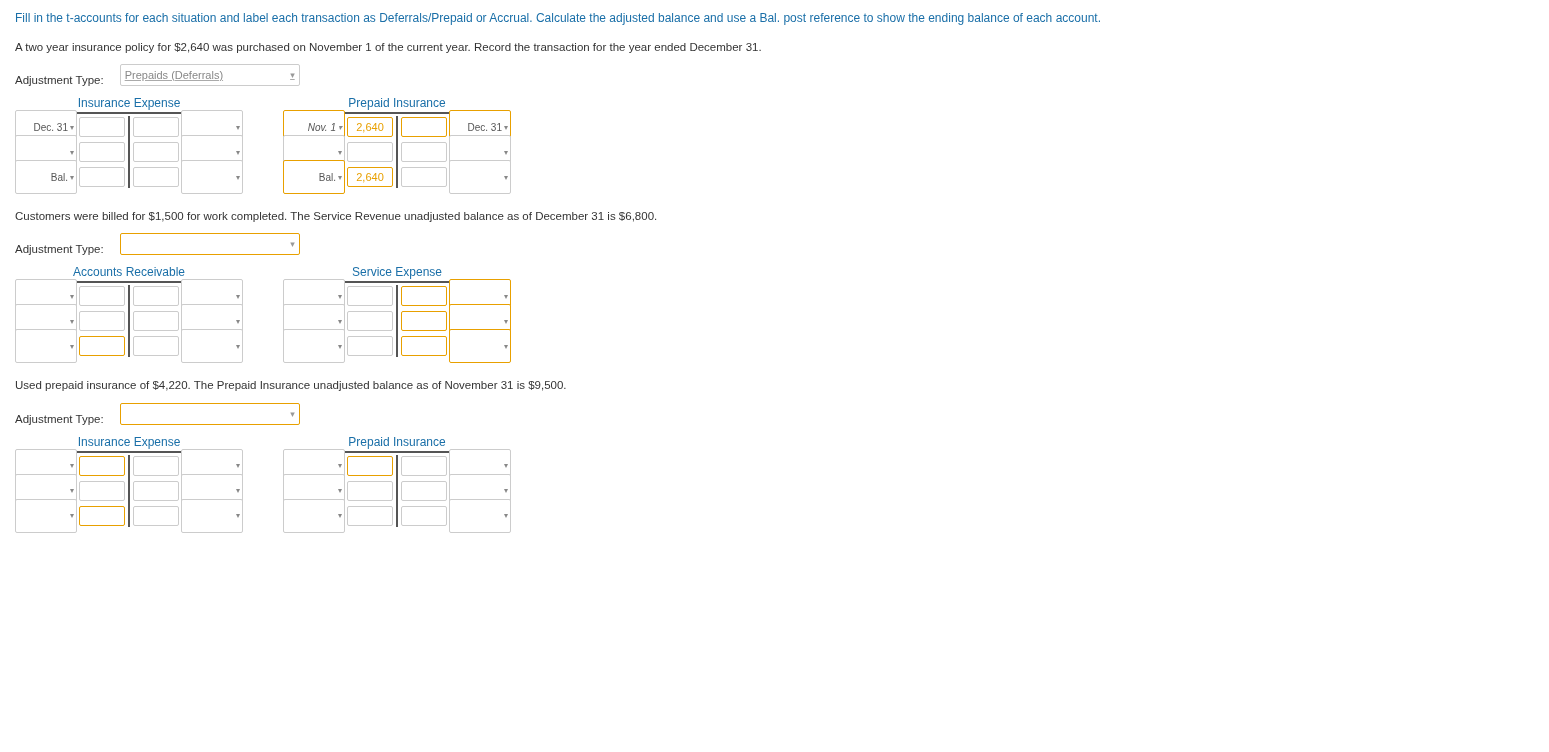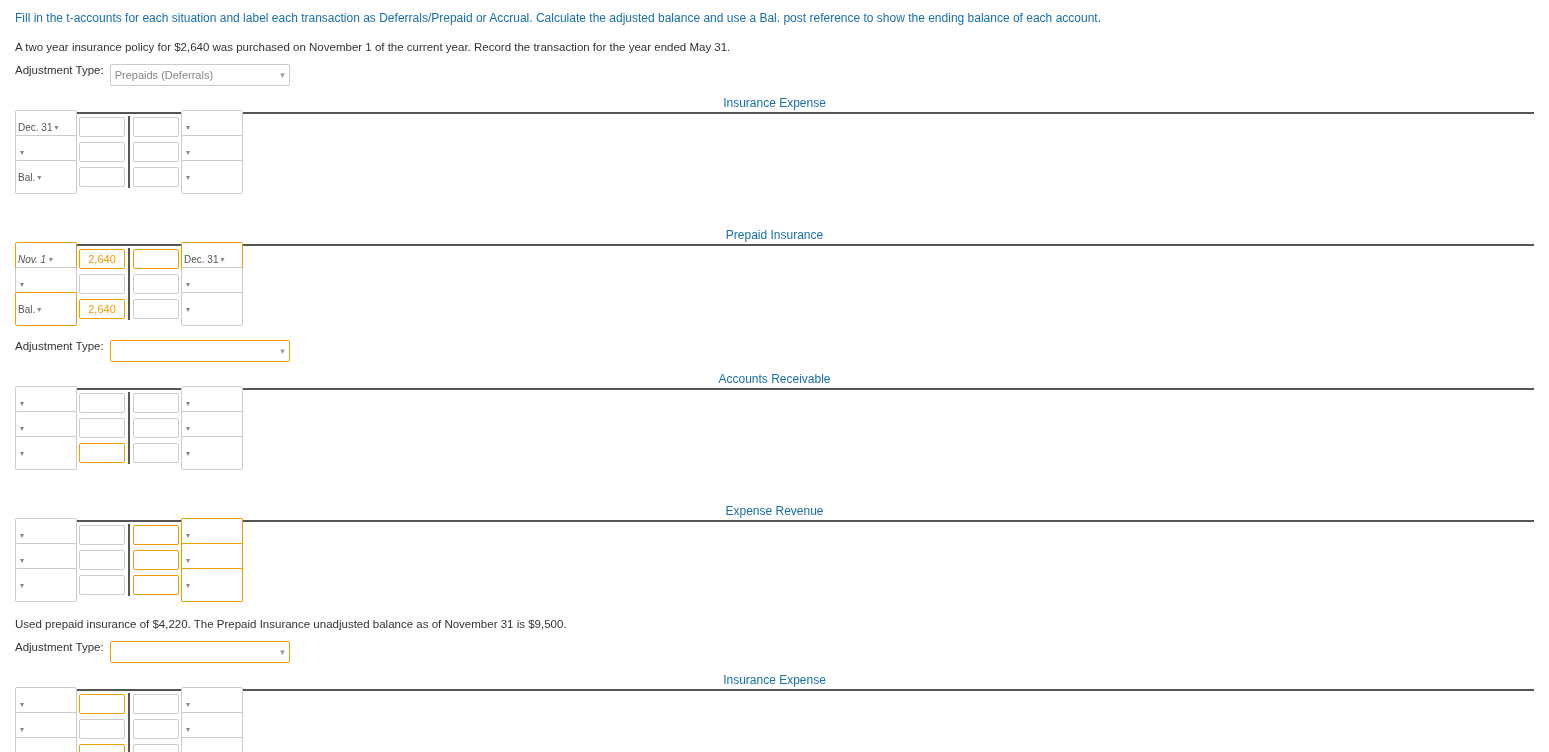--- a/index.html
+++ b/index.html
@@ -17,23 +17,23 @@
       line-height: 1.4;
     }
     .scenario-description {
       font-size: 11.5px;
       color: #333;
       margin-bottom: 8px;
       line-height: 1.5;
     }
     .adjustment-row {
       display: flex;
-      align-items: flex-start;
+      align-items: flex-end;
       margin-bottom: 10px;
-      gap: 6px;
+      gap: 16px;
     }
     .adjustment-label {
       font-size: 11.5px;
       color: #333;
     }
     .adj-select {
       border: 1px solid #ccc;
       border-radius: 2px;
       height: 22px;
       width: 180px;
@@ -48,21 +48,20 @@
     .adj-select.orange-border {
       border-color: #e8a000;
     }
     .adj-select span { color: #aaa; }
     .adj-select .arrow { color: #999; font-size: 9px; }
 
     .t-accounts-container {
       display: flex;
       gap: 40px;
       margin-bottom: 20px;
-      flex-direction: column;
     }
     .t-account-title {
       text-align: center;
       color: #1a6fa8;
       font-size: 12px;
       font-weight: normal;
       margin-bottom: 2px;
     }
 
     .row-entry {
@@ -77,20 +76,21 @@
       border-radius: 2px;
       height: 20px;
       padding: 16px 2px;
       font-size: 10px;
       color: #555;
       background: #fff;
       cursor: pointer;
       display: inline-flex;
       align-items: center;
       gap: 2px;
+      justify-content: flex-end;
     }
     .mini-select.orange { border-color: #e8a000; }
     .mini-select.pre-filled { color: #555; }
 
     .mini-input {
       border: 1px solid #ccc;
       border-radius: 2px;
       height: 20px;
       width: 46px;
       font-size: 11px;
@@ -108,24 +108,24 @@
     }
 
   </style>
 </head>
 <body>
 
 <div class="header-instruction">Fill in the t-accounts for each situation and label each transaction as Deferrals/Prepaid or Accrual. Calculate the adjusted balance and use a Bal. post reference to show the ending balance of each account.</div>
 
 <div id="app">
     <div class="scenario-block">
-      <div class="scenario-description">A two year insurance policy for $2,640 was purchased on November 1 of the current year. Record the transaction for the year ended May 31.</div>
+      <div class="scenario-description">A two year insurance policy for $2,640 was purchased on November 1 of the current year. Record the transaction for the year ended December 31.</div>
       <div class="adjustment-row">
         <span class="adjustment-label">Adjustment Type:</span>
-        <div class="adj-select" style="border-color: rgb(204, 204, 204);">
+        <div class="adj-select" style="border-color: rgb(204, 204, 204); text-decoration: underline;">
           <span style="color: rgb(136, 136, 136); font-size: 11px;">Prepaids (Deferrals)</span>
           <span class="arrow">▾</span>
         </div>
       </div>
       <div class="t-accounts-container">
         <div style="display: inline-block;">
           <div class="t-account-title">Insurance Expense</div>
           <div style="border-bottom: 2px solid rgb(85, 85, 85); margin-bottom: 2px; width: 100%;"></div>
           <div style="display: flex; align-items: flex-start;">
             <div style="display: flex; flex-direction: column; gap: 3px;">
@@ -226,20 +226,21 @@
                   <span></span>
                   <span class="caret">▾</span>
                 </div>
               </div>
             </div>
           </div>
         </div>
       </div>
     </div>
     <div class="scenario-block">
+      <div class="scenario-description">Customers were billed for $1,500 for work completed. The Service Revenue unadjusted balance as of December 31 is $6,800.</div>
       <div class="adjustment-row">
         <span class="adjustment-label">Adjustment Type:</span>
         <div class="adj-select orange-border" style="border-color: rgb(232, 160, 0);">
           <span style="color: rgb(136, 136, 136); font-size: 11px;"></span>
           <span class="arrow">▾</span>
         </div>
       </div>
       <div class="t-accounts-container">
         <div style="display: inline-block;">
           <div class="t-account-title">Accounts Receivable</div>
@@ -288,21 +289,21 @@
                 <input type="text" class="mini-input" style="">
                 <div class="mini-select" style="width: 62px; min-width: 62px; font-size: 10px;">
                   <span></span>
                   <span class="caret">▾</span>
                 </div>
               </div>
             </div>
           </div>
         </div>
         <div style="display: inline-block;">
-          <div class="t-account-title">Expense Revenue</div>
+          <div class="t-account-title">Service Expense</div>
           <div style="border-bottom: 2px solid rgb(85, 85, 85); margin-bottom: 2px; width: 100%;"></div>
           <div style="display: flex; align-items: flex-start;">
             <div style="display: flex; flex-direction: column; gap: 3px;">
               <div class="row-entry">
                 <div class="mini-select" style="width: 62px; min-width: 62px; font-size: 10px;">
                   <span></span>
                   <span class="caret">▾</span>
                 </div>
                 <input type="text" class="mini-input" style="">
               </div>

